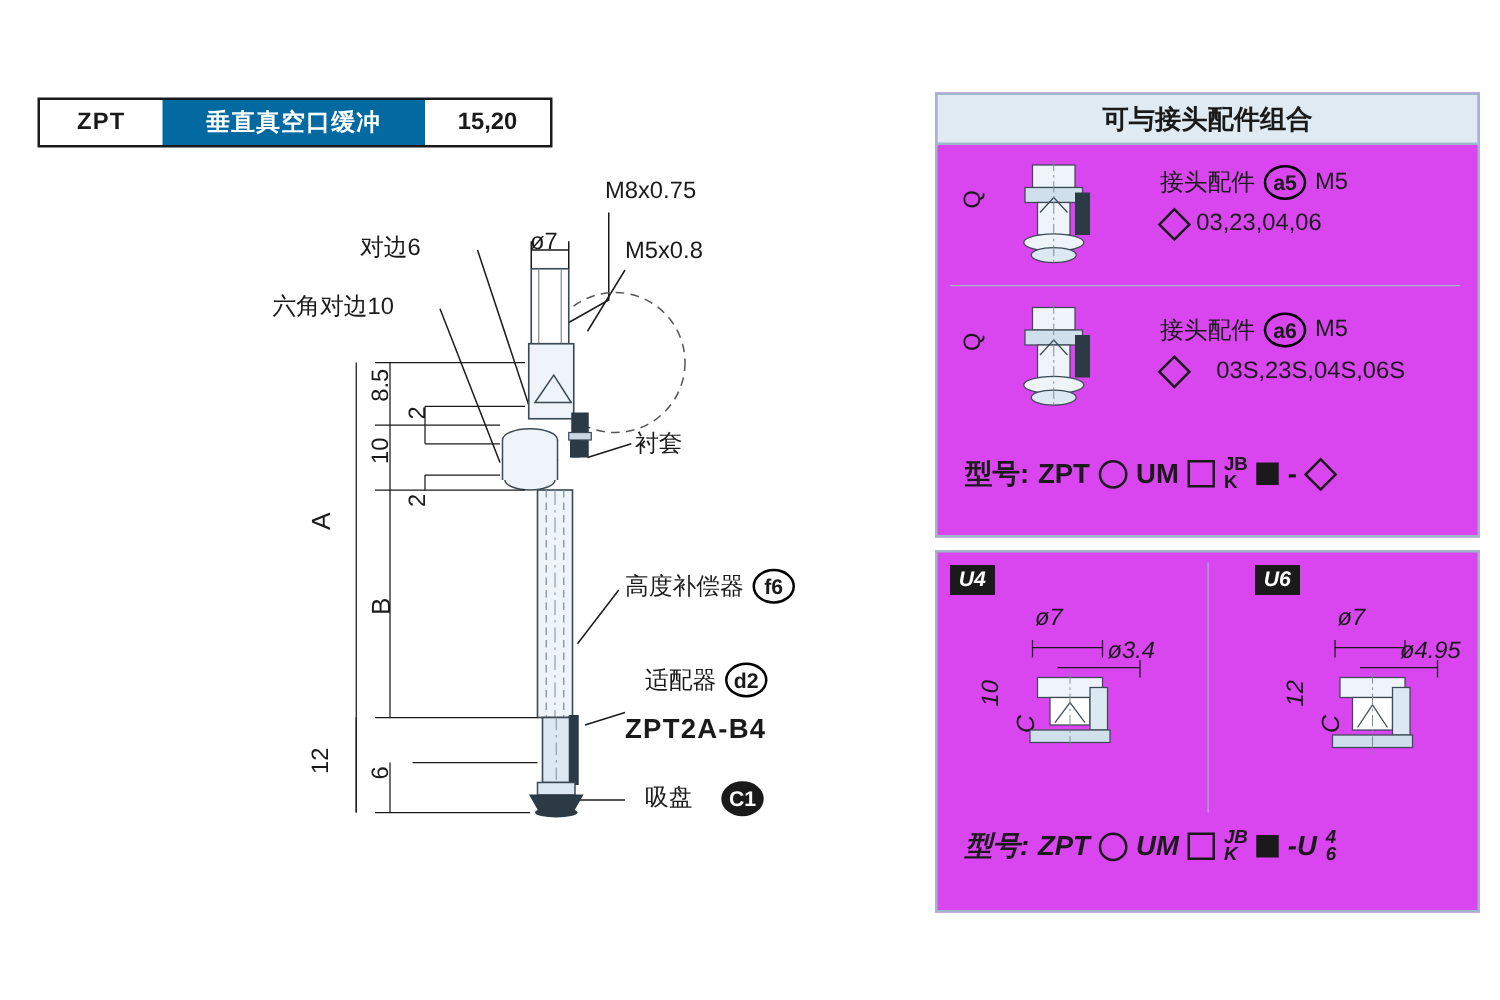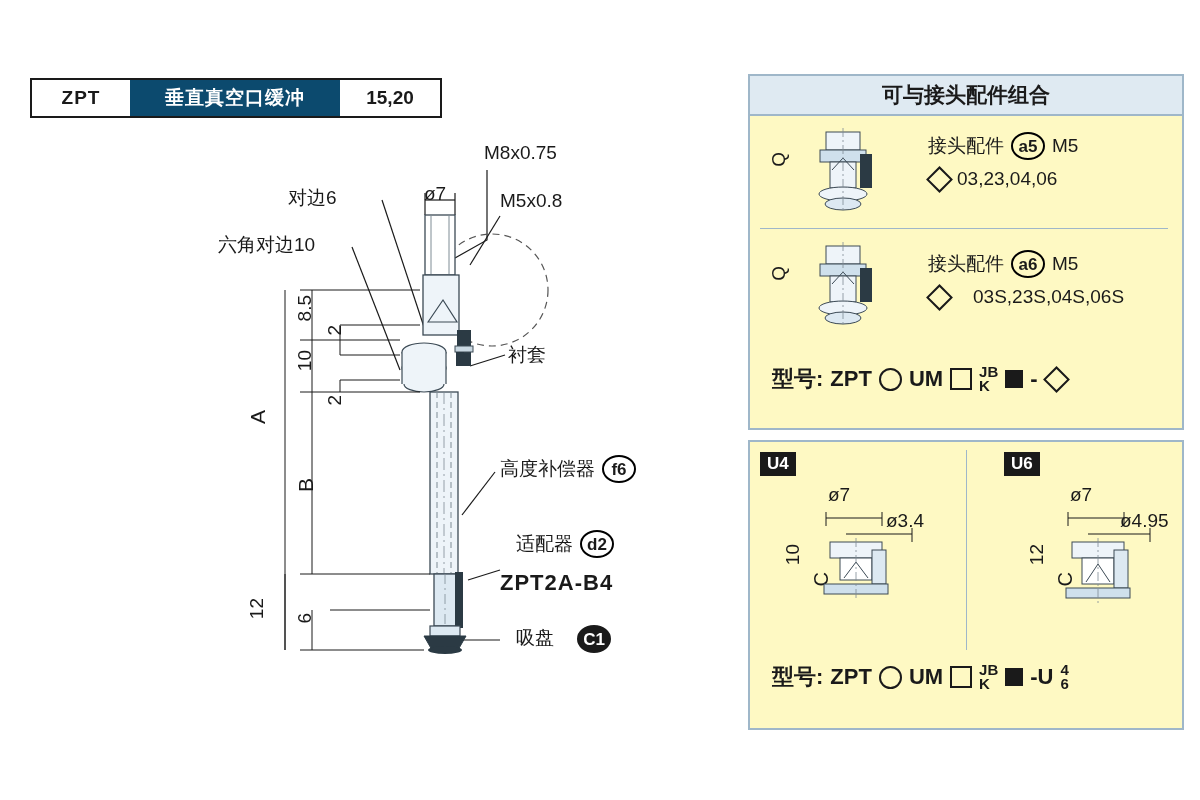--- a/index.html
+++ b/index.html
@@ -9,21 +9,21 @@
     font-family:"Liberation Sans","DejaVu Sans",sans-serif;
     color:#1a1a1a;
     position:relative;
     overflow:hidden;
   }
   .abs{position:absolute;}
   
   #header{left:30px;top:78px;width:408px;height:36px;border:2px solid #1a1a1a;display:flex;align-items:stretch;}
   #header .cell{display:flex;align-items:center;justify-content:center;}
   #hdr-zpt{width:98px;font-size:19px;font-weight:bold;letter-spacing:1px;}
-  #hdr-mid{flex:1;background:#0c4a6e;color:#ffffff;font-size:19px;font-weight:bold;letter-spacing:1px;}
+  #hdr-mid{flex:1;background:#0369a1;color:#ffffff;font-size:19px;font-weight:bold;letter-spacing:1px;}
   #hdr-size{width:100px;font-size:19px;font-weight:bold;}
   
   .lbl{font-size:19px;white-space:nowrap;}
   .lbl-b{font-size:19px;font-weight:bold;white-space:nowrap;}
   .vert{writing-mode:vertical-rl;transform:rotate(180deg);}
   
   .badge{
     display:inline-flex;align-items:center;justify-content:center;
     border:2px solid #000000;border-radius:50%;
     font-weight:bold;font-size:17px;line-height:1;
@@ -31,24 +31,24 @@
   .badge.sm{width:30px;height:24px;}
   .badge.filled{background:#1a1a1a;color:#fff;border-color:#1a1a1a;}
   .circle-o{display:inline-block;width:19px;height:19px;border:2px solid #1a1a1a;border-radius:50%;vertical-align:-2px;}
   .square-k{display:inline-block;width:18px;height:18px;border:2px solid #1a1a1a;vertical-align:-2px;}
   .square-f{display:inline-block;width:18px;height:18px;background:#1a1a1a;vertical-align:-2px;}
   .diamond{display:inline-block;width:15px;height:15px;border:2px solid #1a1a1a;transform:rotate(45deg);vertical-align:-1px;margin:0 2px;}
   
   .hl{background:#1a1a1a;height:1px;}
   .vl{background:#1a1a1a;width:1px;}
   
-  .panel{border:2px solid #9fb7c9;background:#fef9c3;}
+  .panel{border:2px solid #9fb7c9;background:#d946ef;}
   #panel-a{left:748px;top:74px;width:432px;height:352px;}
   #panel-a .ptitle{height:38px;background:#dfeaf2;border-bottom:2px solid #9fb7c9;display:flex;align-items:center;justify-content:center;font-size:21px;font-weight:bold;}
-  #panel-b{left:748px;top:440px;width:432px;height:286px;}
+  #panel-b{left:748px;top:440px;width:432px;height:286px;font-style:italic;}
   .part-tag{display:inline-flex;align-items:center;justify-content:center;background:#1a1a1a;color:#fff;font-weight:bold;font-size:17px;padding:2px 7px;}
   svg{display:block;}
 </style>
 </head>
 <body>
 
 <div id="header" class="abs">
   <div class="cell" id="hdr-zpt">ZPT</div>
   <div class="cell" id="hdr-mid">垂直真空口缓冲</div>
   <div class="cell" id="hdr-size">15,20</div>

